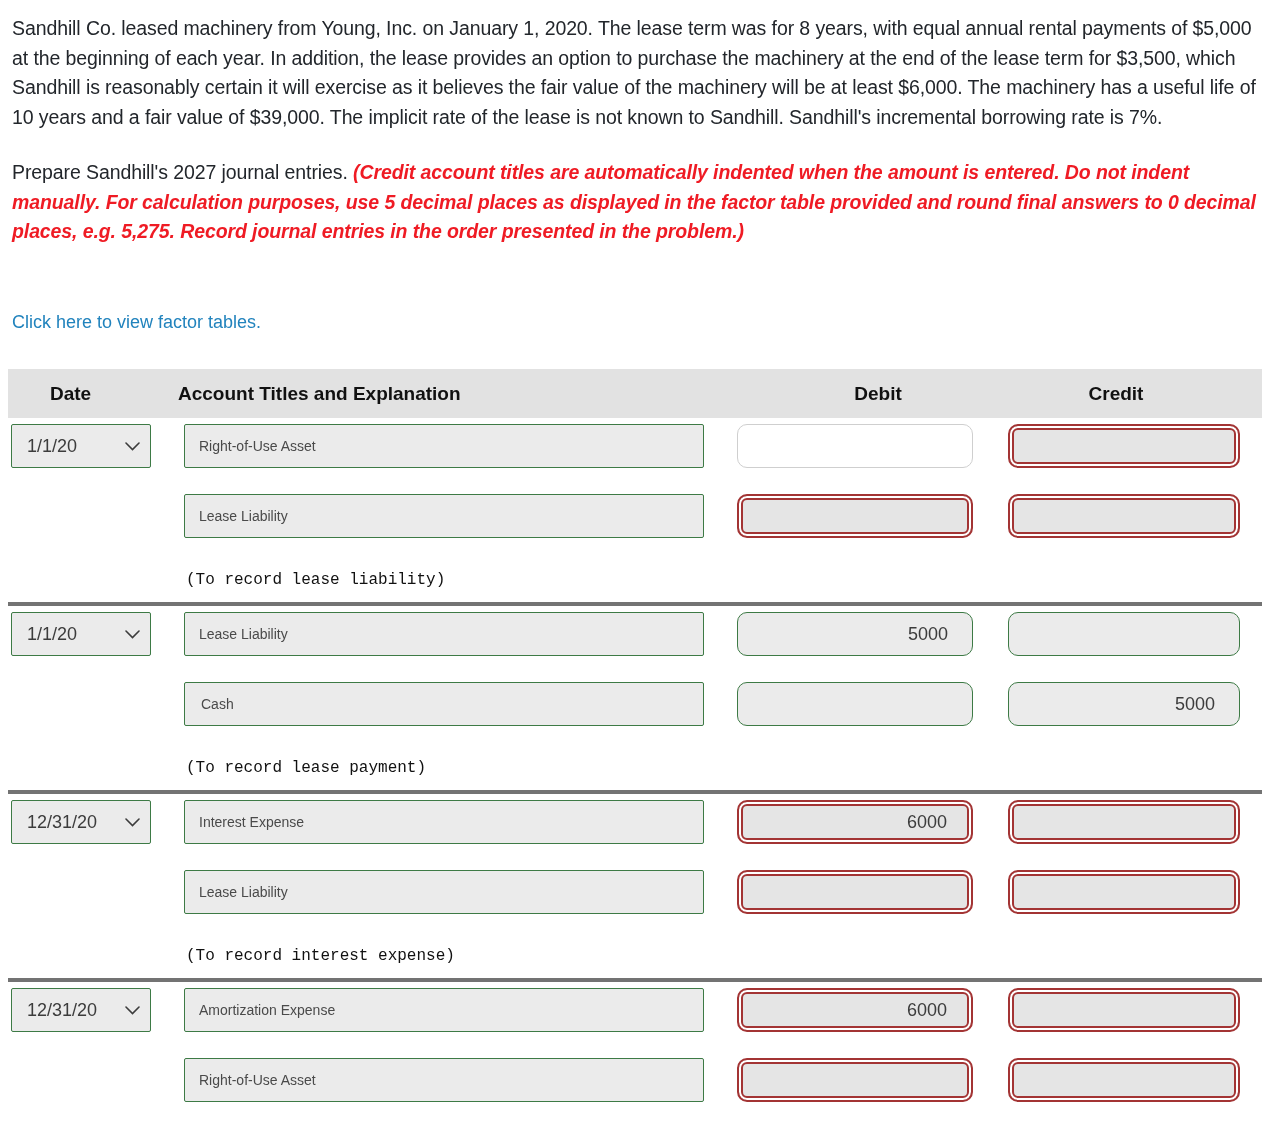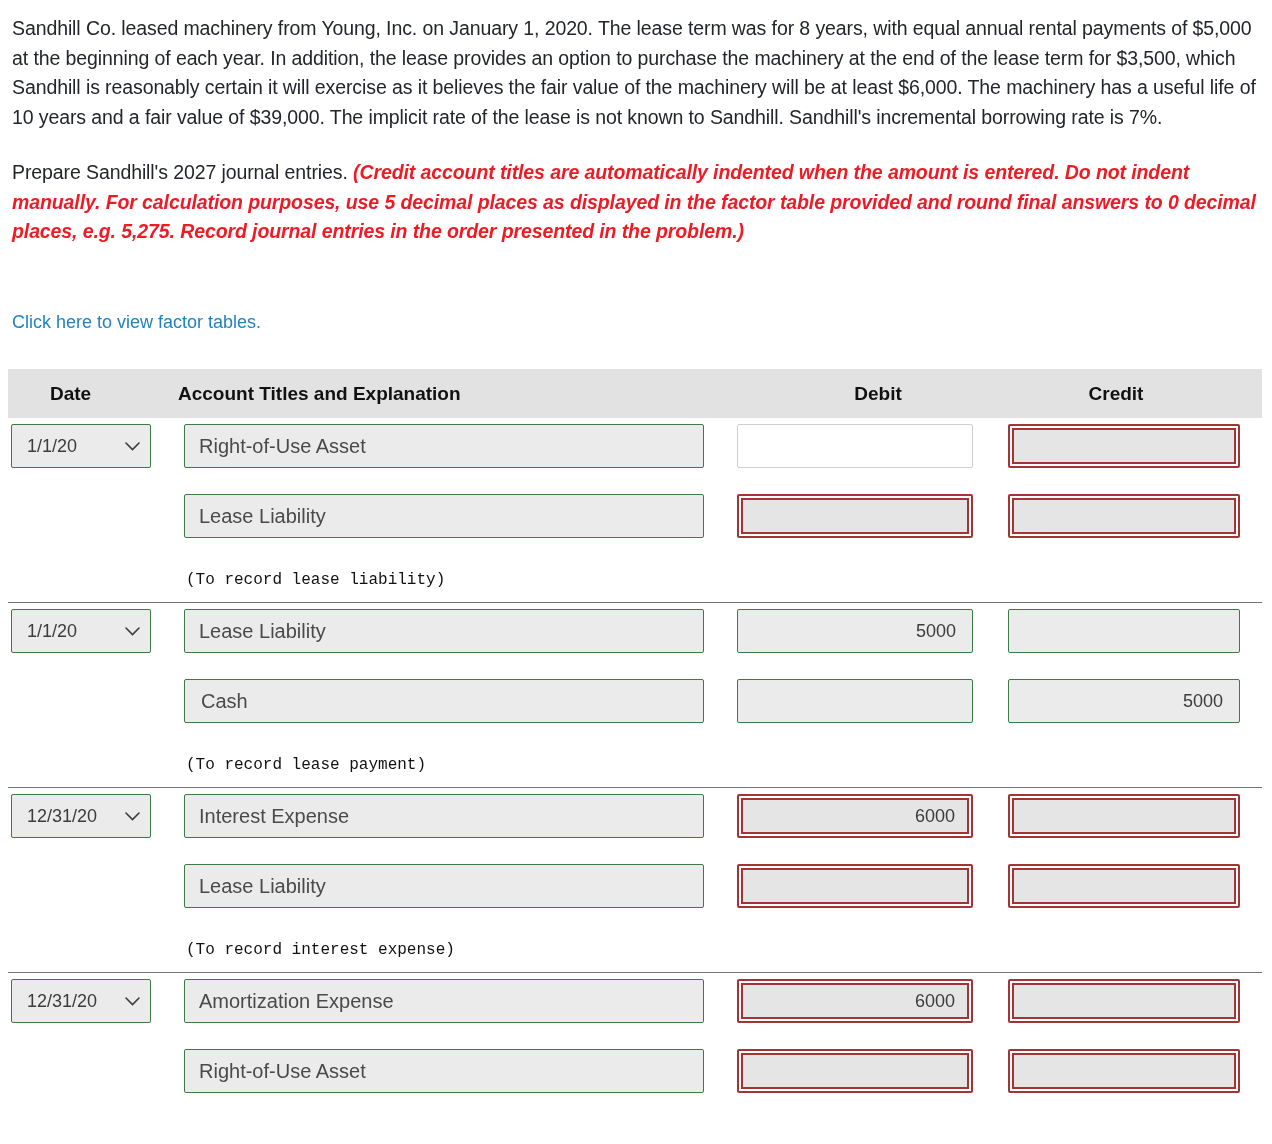--- a/index.html
+++ b/index.html
@@ -73,21 +73,21 @@
     color: #111111;
     white-space: nowrap;
   }
   .th-date    { left: 42px; text-align: center; }
   .th-account { left: 170px; }
   .th-debit   { left: 780px; width: 180px; text-align: center; }
   .th-credit  { left: 1018px; width: 180px; text-align: center; }
 
   .entry-block {
     position: relative;
-    border-bottom: 1px solid #737373;
+    border-bottom: 4px solid #737373;
   }
   .entry-block.last { border-bottom: none; }
 
   .jrow {
     position: relative;
     height: 70px;
   }
 
   
   .date-select {
@@ -127,35 +127,35 @@
     border: 1px solid #3d7a45;
     border-radius: 2px;
     box-sizing: border-box;
     display: flex;
     align-items: center;
     padding-left: 14px;
     cursor: pointer;
   }
   .acct-field.indent { padding-left: 16px; }
   .acct-field .atext {
-    font-size: 20px;
+    font-size: 14px;
     color: #4a4a4a;
   }
 
   
   .amt {
     position: absolute;
     top: 6px;
     height: 44px;
     box-sizing: border-box;
-    border-radius: 2px;
+    border-radius: 10px;
     display: flex;
     align-items: center;
     justify-content: flex-end;
-    padding-right: 16px;
+    padding-right: 24px;
     cursor: text;
   }
   .amt .vtext {
     font-size: 18px;
     color: #3c3c3c;
   }
   .amt-debit  { left: 729px; width: 236px; }
   .amt-credit { left: 1000px; width: 232px; }
 
   

